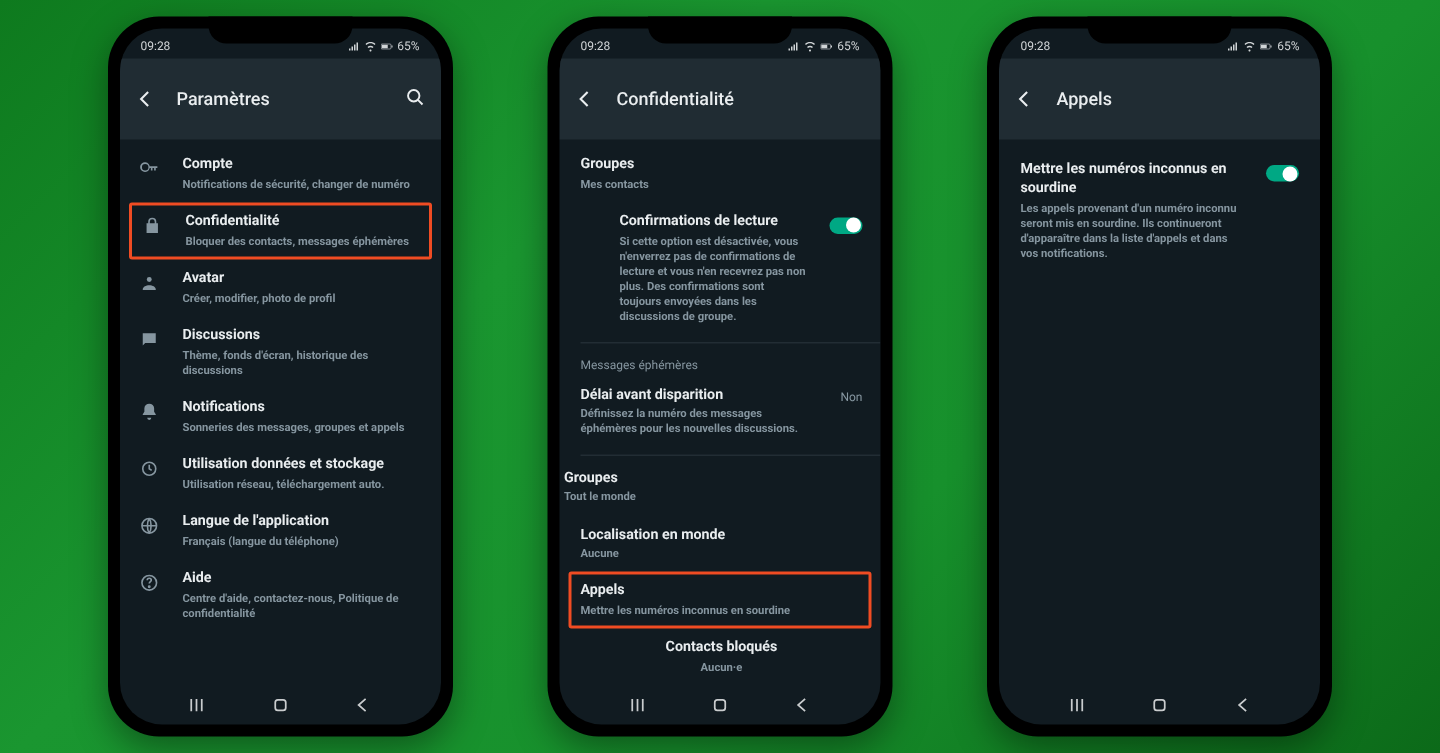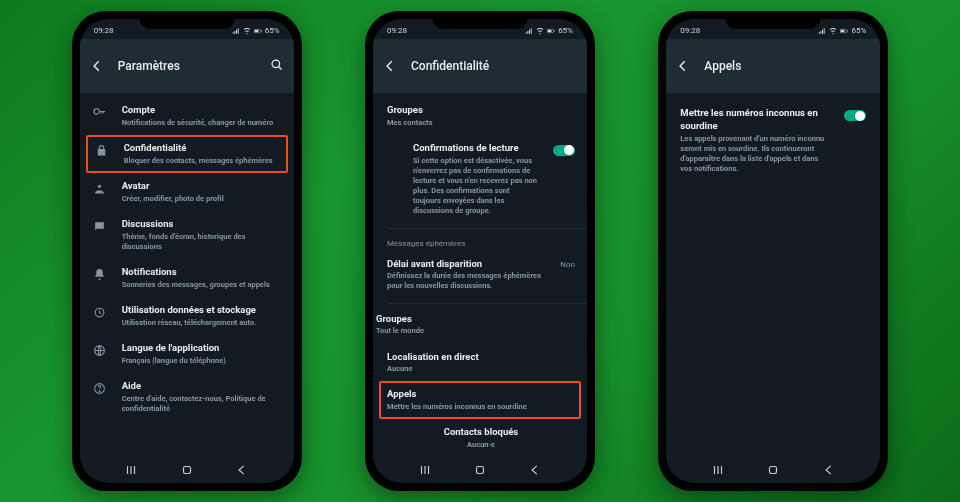--- a/index.html
+++ b/index.html
@@ -341,37 +341,37 @@
         </div>
         <div class="toggle"></div>
       </div>
 
       <div class="divider"></div>
       <div class="section-header">Messages éphémères</div>
 
       <div class="row no-icon" style="padding-left:14px;">
         <div class="texts">
           <div class="label">Délai avant disparition</div>
-          <div class="sub">Définissez la durée des messages éphémères pour les nouvelles discussions.</div>
+          <div class="sub">Définissez la numéro des messages éphémères pour les nouvelles discussions.</div>
         </div>
         <div class="trail">Non</div>
       </div>
 
       <div class="divider"></div>
 
       <div class="row no-icon" style="padding-left:3px;">
         <div class="texts">
           <div class="label">Groupes</div>
           <div class="sub">Tout le monde</div>
         </div>
       </div>
 
       <div class="row no-icon" style="padding-left:14px;">
         <div class="texts">
-          <div class="label">Localisation en direct</div>
+          <div class="label">Localisation en monde</div>
           <div class="sub">Aucune</div>
         </div>
       </div>
 
       <div class="row no-icon highlight" style="padding-left:8px;">
         <div class="texts">
           <div class="label">Appels</div>
           <div class="sub">Mettre les numéros inconnus en sourdine</div>
         </div>
       </div>

